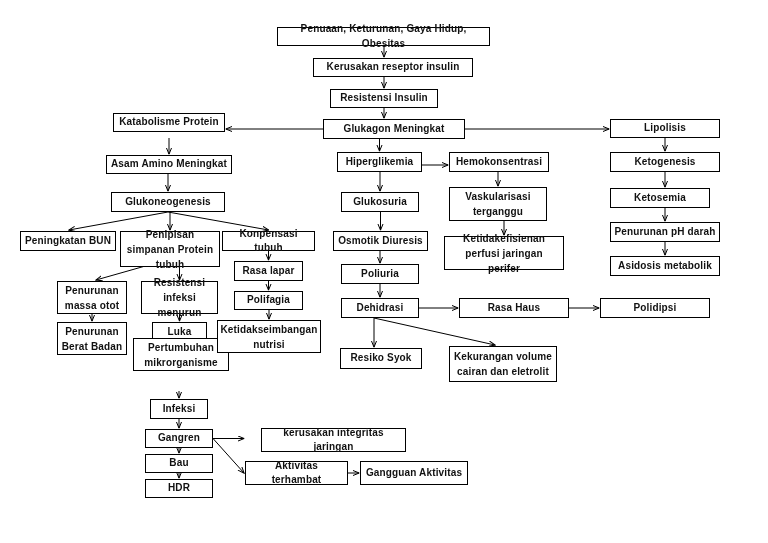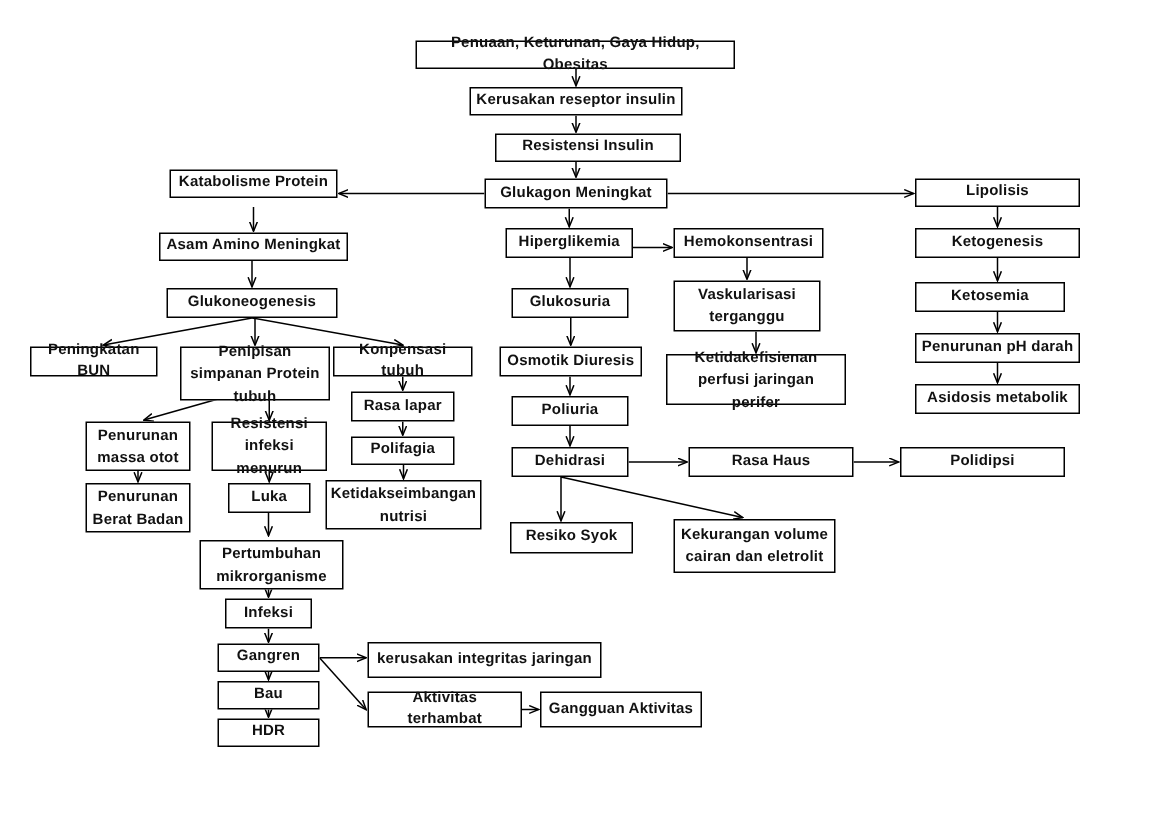--- a/index.html
+++ b/index.html
@@ -90,34 +90,34 @@
         <line x1="498" y1="172" x2="498" y2="186" stroke="#000000" stroke-width="1" marker-end="url(#ah)"></line>
         <line x1="504" y1="221" x2="504" y2="235" stroke="#000000" stroke-width="1" marker-end="url(#ah)"></line>
         <line x1="665" y1="138" x2="665" y2="151" stroke="#000000" stroke-width="1" marker-end="url(#ah)"></line>
         <line x1="665" y1="172" x2="665" y2="187" stroke="#000000" stroke-width="1" marker-end="url(#ah)"></line>
         <line x1="665" y1="208" x2="665" y2="221" stroke="#000000" stroke-width="1" marker-end="url(#ah)"></line>
         <line x1="665" y1="242" x2="665" y2="255" stroke="#000000" stroke-width="1" marker-end="url(#ah)"></line>
       </g>
   </svg>
   <div id="node-layer">
       <div class="node" style="left: 277px; top: 27px; width: 213px; height: 19px;">Penuaan, Keturunan, Gaya Hidup, Obesitas</div>
-      <div class="node" style="left: 313px; top: 58px; width: 142px; height: 19px;">Kerusakan reseptor insulin</div>
-      <div class="node" style="left: 330px; top: 89px; width: 124px; height: 19px;">Resistensi Insulin</div>
-      <div class="node" style="left: 323px; top: 119px; width: 122px; height: 20px;">Glukagon Meningkat</div>
+      <div class="node" style="left: 313px; top: 58px; width: 160px; height: 19px;">Kerusakan reseptor insulin</div>
+      <div class="node" style="left: 330px; top: 89px; width: 108px; height: 19px;">Resistensi Insulin</div>
+      <div class="node" style="left: 323px; top: 119px; width: 142px; height: 20px;">Glukagon Meningkat</div>
       <div class="node" style="left: 113px; top: 113px; width: 112px; height: 19px;">Katabolisme Protein</div>
       <div class="node" style="left: 106px; top: 155px; width: 126px; height: 19px;">Asam Amino Meningkat</div>
       <div class="node" style="left: 111px; top: 192px; width: 114px; height: 20px;">Glukoneogenesis</div>
-      <div class="node" style="left: 20px; top: 231px; width: 85px; height: 20px;">Peningkatan BUN</div>
+      <div class="node" style="left: 20px; top: 231px; width: 96px; height: 20px;">Peningkatan BUN</div>
       <div class="node two-line" style="left: 120px; top: 231px; width: 100px; height: 36px;">Penipisan simpanan Protein tubuh</div>
       <div class="node" style="left: 222px; top: 231px; width: 93px; height: 20px;">Konpensasi tubuh</div>
       <div class="node two-line" style="left: 57px; top: 281px; width: 70px; height: 33px;">Penurunan massa otot</div>
       <div class="node two-line" style="left: 57px; top: 322px; width: 70px; height: 33px;">Penurunan Berat Badan</div>
       <div class="node two-line" style="left: 141px; top: 281px; width: 77px; height: 33px;">Resistensi infeksi menurun</div>
       <div class="node" style="left: 152px; top: 322px; width: 55px; height: 20px;">Luka</div>
-      <div class="node two-line" style="left: 133px; top: 360px; width: 96px; height: 33px;">Pertumbuhan mikrorganisme</div>
+      <div class="node two-line" style="left: 133px; top: 338px; width: 96px; height: 33px;">Pertumbuhan mikrorganisme</div>
       <div class="node" style="left: 150px; top: 399px; width: 58px; height: 20px;">Infeksi</div>
       <div class="node" style="left: 145px; top: 429px; width: 68px; height: 19px;">Gangren</div>
       <div class="node" style="left: 145px; top: 454px; width: 68px; height: 19px;">Bau</div>
       <div class="node" style="left: 145px; top: 479px; width: 68px; height: 19px;">HDR</div>
       <div class="node" style="left: 234px; top: 261px; width: 69px; height: 20px;">Rasa lapar</div>
       <div class="node" style="left: 234px; top: 291px; width: 69px; height: 19px;">Polifagia</div>
       <div class="node two-line" style="left: 217px; top: 320px; width: 104px; height: 33px;">Ketidakseimbangan nutrisi</div>
       <div class="node" style="left: 337px; top: 152px; width: 85px; height: 20px;">Hiperglikemia</div>
       <div class="node" style="left: 341px; top: 192px; width: 78px; height: 20px;">Glukosuria</div>
       <div class="node" style="left: 333px; top: 231px; width: 95px; height: 20px;">Osmotik Diuresis</div>
@@ -128,17 +128,17 @@
       <div class="node two-line" style="left: 449px; top: 187px; width: 98px; height: 34px;">Vaskularisasi terganggu</div>
       <div class="node two-line" style="left: 444px; top: 236px; width: 120px; height: 34px;">Ketidakefisienan perfusi jaringan perifer</div>
       <div class="node" style="left: 459px; top: 298px; width: 110px; height: 20px;">Rasa Haus</div>
       <div class="node" style="left: 600px; top: 298px; width: 110px; height: 20px;">Polidipsi</div>
       <div class="node two-line" style="left: 449px; top: 346px; width: 108px; height: 36px;">Kekurangan volume cairan dan eletrolit</div>
       <div class="node" style="left: 610px; top: 119px; width: 110px; height: 19px;">Lipolisis</div>
       <div class="node" style="left: 610px; top: 152px; width: 110px; height: 20px;">Ketogenesis</div>
       <div class="node" style="left: 610px; top: 188px; width: 100px; height: 20px;">Ketosemia</div>
       <div class="node" style="left: 610px; top: 222px; width: 110px; height: 20px;">Penurunan pH darah</div>
       <div class="node" style="left: 610px; top: 256px; width: 110px; height: 20px;">Asidosis metabolik</div>
-      <div class="node" style="left: 245px; top: 428px; width: 156px; height: 24px;">kerusakan integritas jaringan</div>
+      <div class="node" style="left: 261px; top: 428px; width: 145px; height: 24px;">kerusakan integritas jaringan</div>
       <div class="node" style="left: 245px; top: 461px; width: 103px; height: 24px;">Aktivitas terhambat</div>
       <div class="node" style="left: 360px; top: 461px; width: 108px; height: 24px;">Gangguan Aktivitas</div>
     </div>
 </div>
 
 </body></html>

